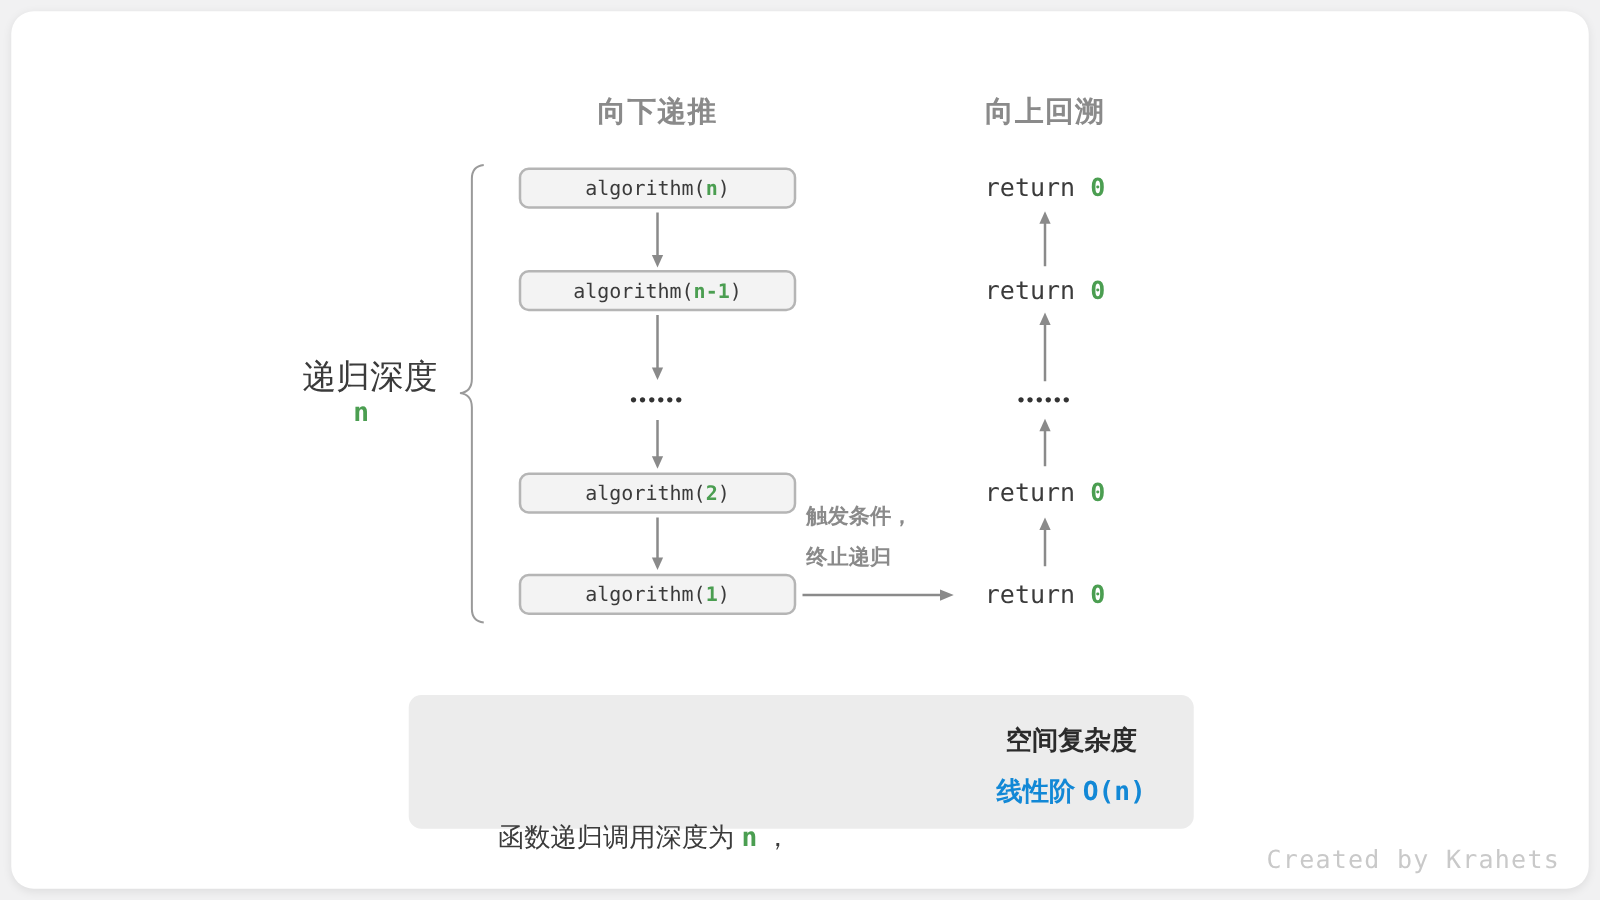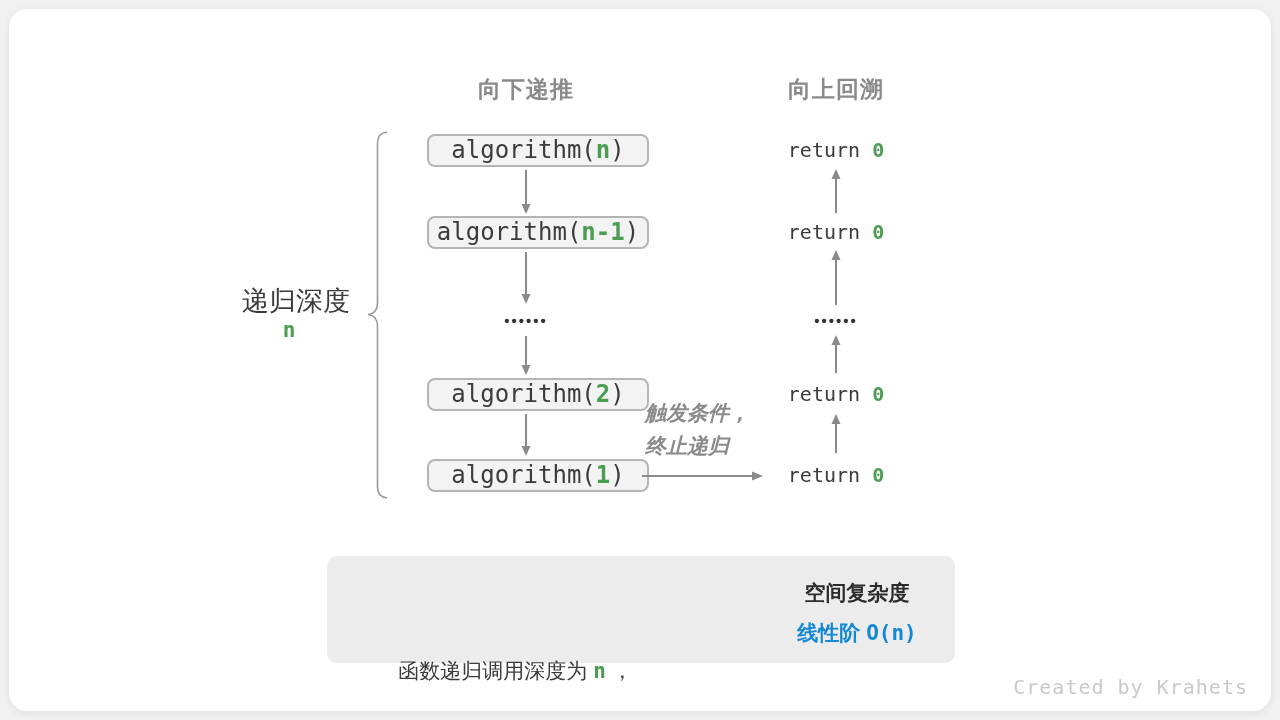--- a/index.html
+++ b/index.html
@@ -16,26 +16,26 @@
     box-shadow:0 2px 8px rgba(0,0,0,0.08);
   }
   .abs{position:absolute;}
   .hdr{
     width:222px;text-align:center;
     font-size:23px;font-weight:700;color:#8a8a8a;
     letter-spacing:1px;
     margin-top:16px;
   }
   .callbox{
-    left:427px;width:222px;height:33px;
+    left:415px;width:222px;height:33px;
     box-sizing:border-box;
     background:#f3f3f3;border:2px solid #b5b5b5;border-radius:8px;
     text-align:center;line-height:29px;
     font-family:"DejaVu Sans Mono", monospace;
-    font-size:24px;color:#3b3b3b;
+    font-size:16px;color:#3b3b3b;
   }
   .code-line{
     width:180px;text-align:center;
     font-family:"DejaVu Sans Mono", monospace;
     font-size:20px;color:#3b3b3b;
     white-space:pre;
   }
   .green{color:#4b9e51;font-weight:700;}
   .dots{
     width:222px;text-align:center;
@@ -45,23 +45,22 @@
   .depth-label{
     width:150px;text-align:center;
     font-size:27px;color:#3b3b3b;
   }
   .depth-value{
     width:150px;text-align:center;
     font-family:"DejaVu Sans Mono", monospace;
     font-size:21px;font-weight:700;color:#4b9e51;
   }
   .annotation{
-    font-size:21px;font-weight:700;color:#8a8a8a;
+    font-size:17px;font-weight:700;color:#8a8a8a;
     line-height:33px;
-    font-style:italic;
   }
   .summary-box{
     left:327px;top:556px;width:628px;height:107px;
     background:#ececec;border-radius:10px;
   }
   .summary-left{
     left:348px;top:573px;width:335px;
     text-align:center;font-size:21px;color:#3b3b3b;
     line-height:39px;white-space:pre;
   }

